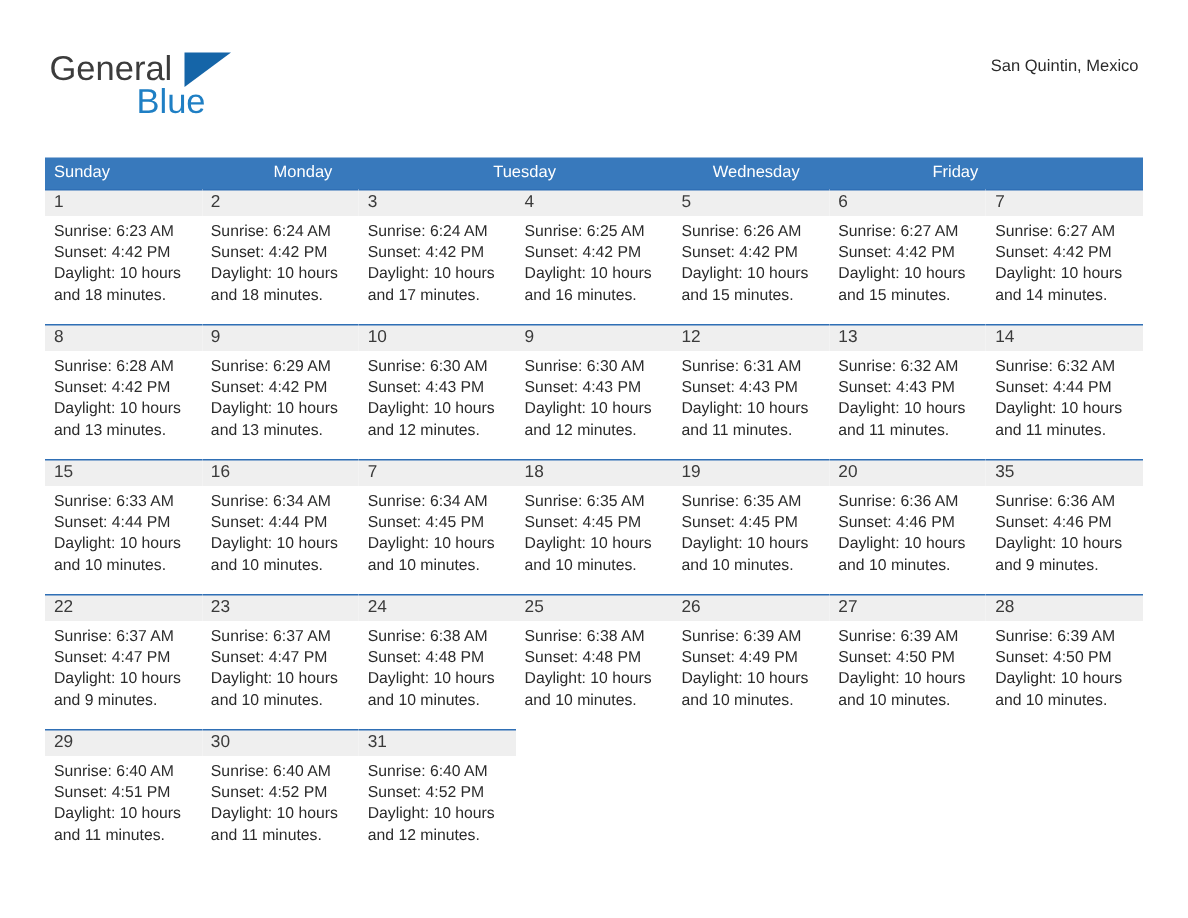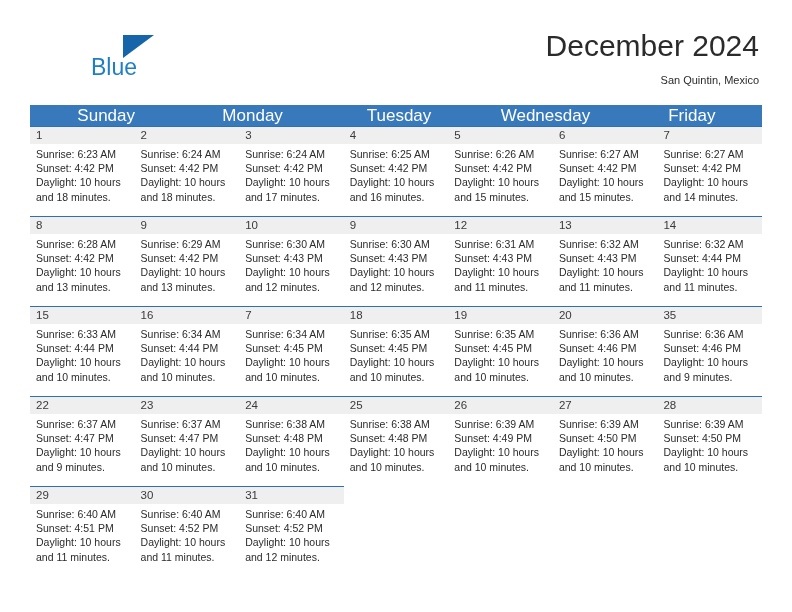--- a/index.html
+++ b/index.html
@@ -95,27 +95,26 @@
     width: 732px;
   }
   .weekdays {
     display: flex;
     background: #3879bc;
     height: 21px;
   }
   .weekday {
     flex: 1 1 0;
     color: #ffffff;
-    font-size: 17px;
+    font-size: 11px;
     line-height: 21px;
     padding-left: 6px;
     box-sizing: border-box;
     white-space: nowrap;
     overflow: hidden;
-    text-align: center;
   }
   .week {
     position: relative;
     display: flex;
     height: 90px;
   }
   .week.last {
     height: 90px;
   }
   .day {
@@ -155,26 +154,26 @@
   }
 </style>
 </head>
 <body>
 
 <div class="page">
 
   <div class="header">
 
     <div class="logo">
+      <span class="logo-line1">General</span>
       <span class="logo-triangle"></span>
       <span class="logo-line2">Blue</span>
     </div>
 
     <div class="title-block">
-      <div class="cal-title">December 2024</div>
       <div class="cal-subtitle">San Quintin, Mexico</div>
     </div>
 
   </div>
 
   <div class="calendar">
 
     <div class="weekdays">
       <div class="weekday">Sunday</div>
       <div class="weekday">Monday</div>

